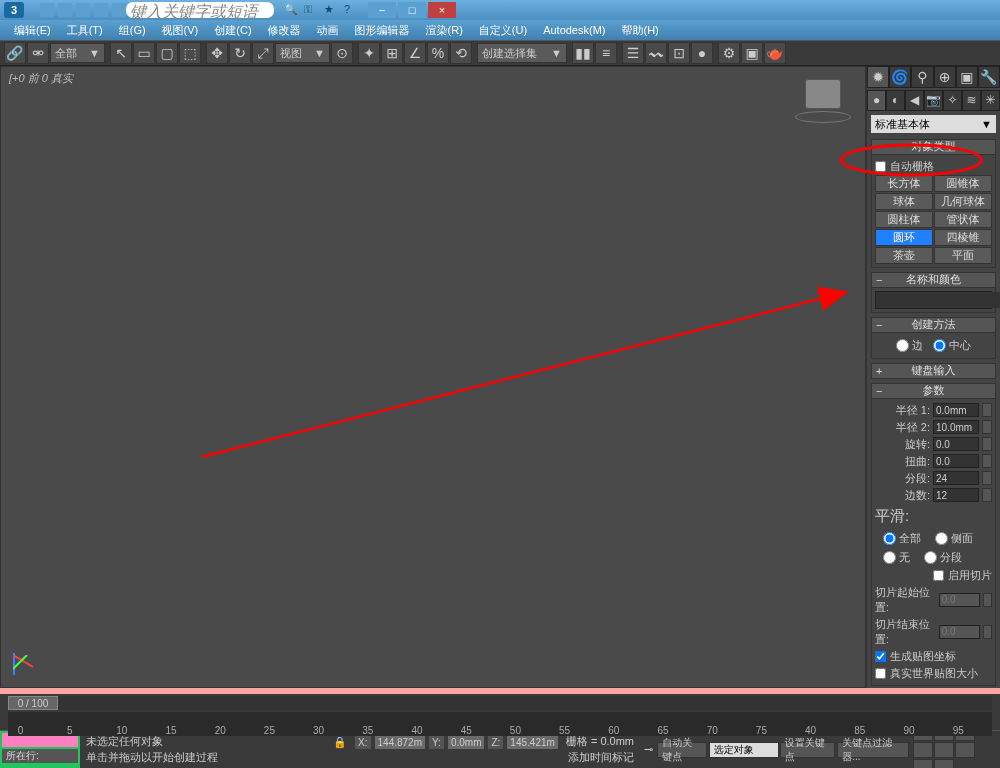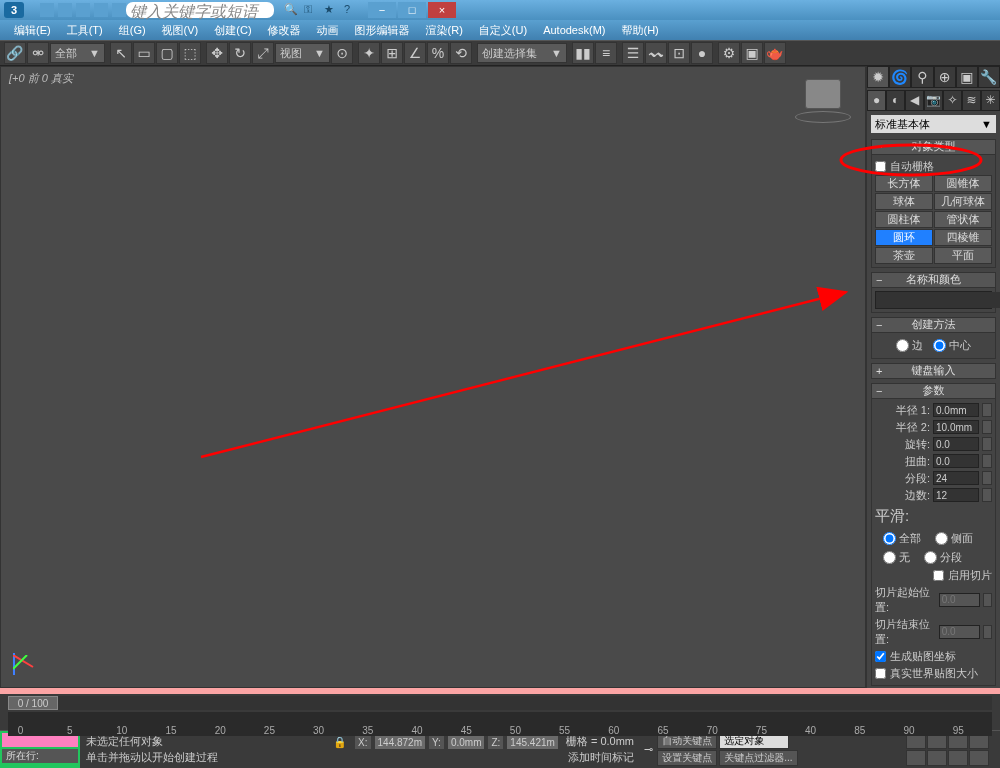--- a/index.html
+++ b/index.html
@@ -401,21 +401,21 @@
       </div>
       <span>栅格 = 0.0mm</span>
     </div>
     <div class="row">
       <span>单击并拖动以开始创建过程</span>
       <span style="margin-left:auto">添加时间标记</span>
     </div>
   </div>
   <div class="sright">
     <span>⊸</span>
-    <div style="display:flex;flex-direction:column;gap:1px">
+    <div style="display:flex;flex-direction:row;gap:1px">
       <div style="display:flex;gap:2px">
         <div class="kbox">自动关键点</div>
         <div class="kbox" style="background:#ddd;color:#000;min-width:70px">选定对象</div>
       </div>
       <div style="display:flex;gap:2px">
         <div class="kbox">设置关键点</div>
         <div class="kbox">关键点过滤器...</div>
       </div>
     </div>
     <div class="nav">

